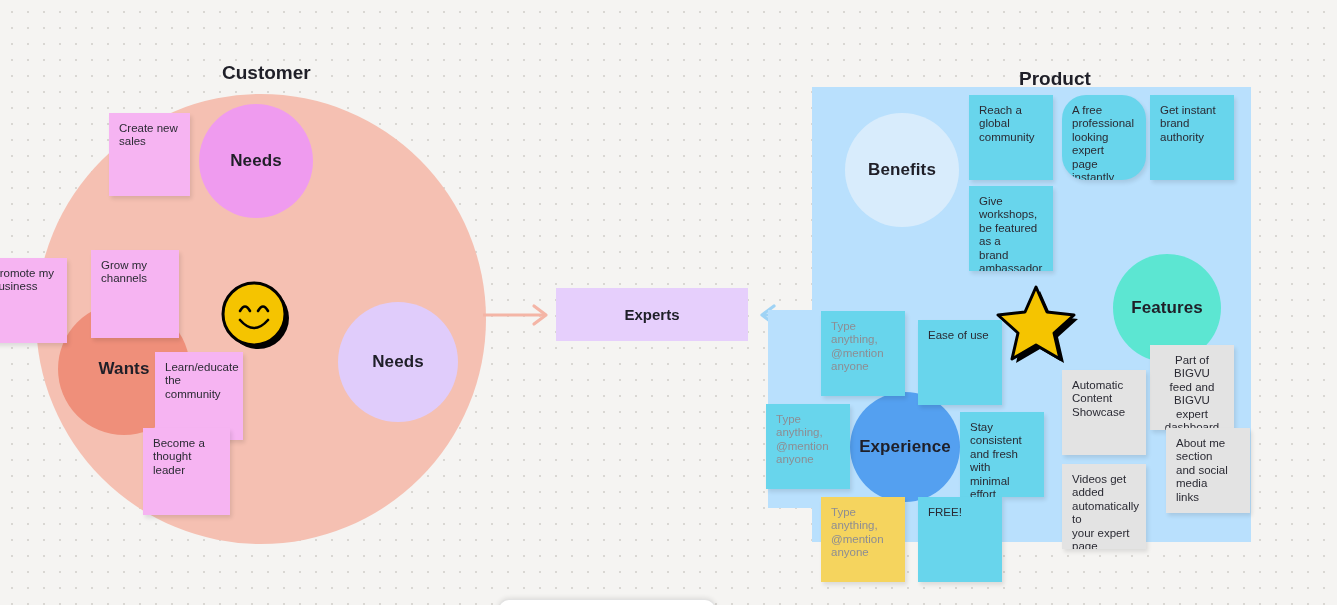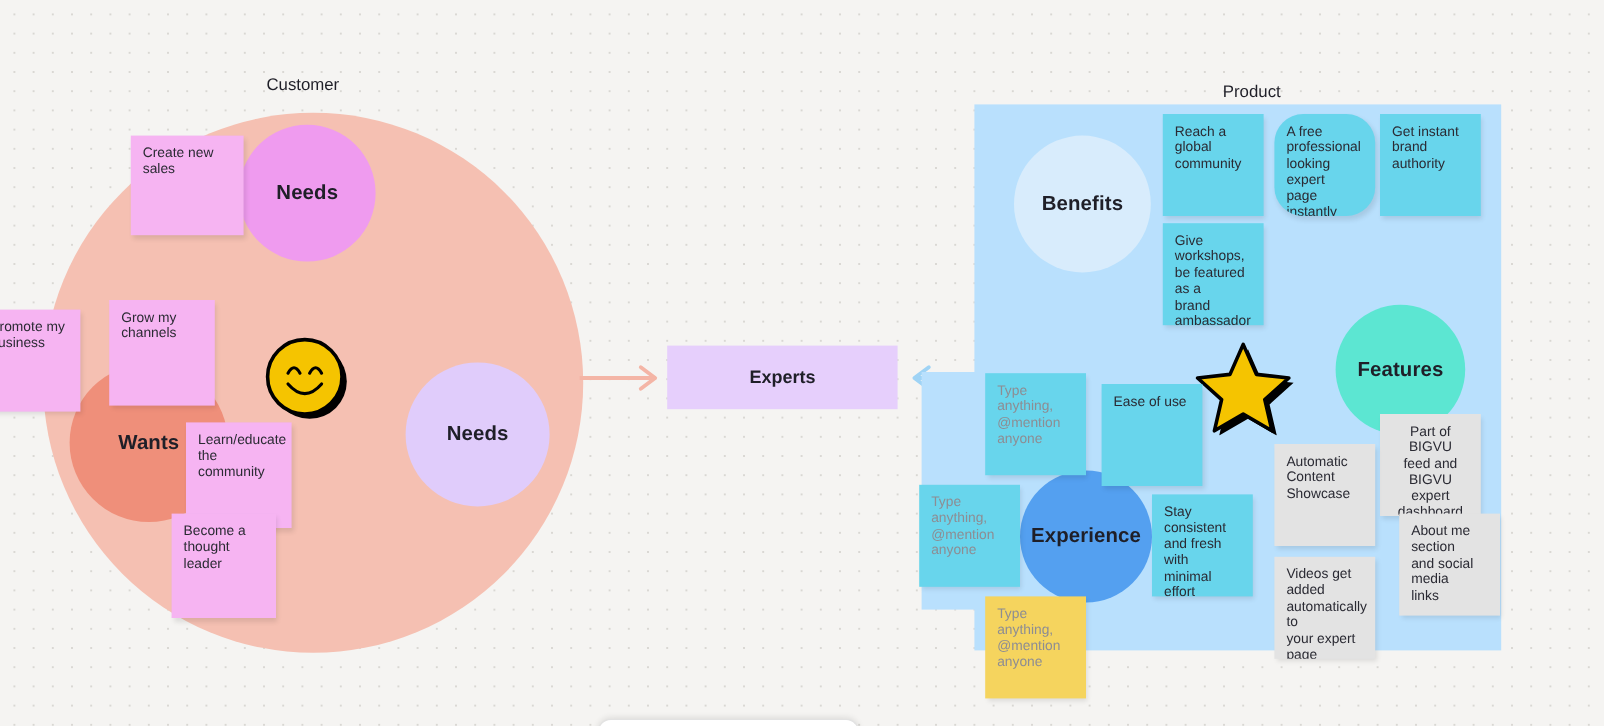--- a/index.html
+++ b/index.html
@@ -53,22 +53,22 @@
   .note.placeholder { color: #8d8d93; }
   .note.pink   { background: #f6b4f2; }
   .note.cyan   { background: #68d5ec; }
   .note.gray   { background: #e3e3e3; }
   .note.yellow { background: #f5d45e; }
 
   
   .panel { position: absolute; }
   .panel-title {
     position: absolute;
-    font-weight: normal;
-    font-size: 14px;
+    font-weight: bold;
+    font-size: 19px;
     color: #1f1f28;
     white-space: nowrap;
   }
 
   
   .rect-block {
     position: absolute;
     display: flex;
     align-items: center;
     justify-content: center;
@@ -110,21 +110,21 @@
   </div>
 
   <div class="circle" style="left:199px; top:104px; width:114px; height:114px; background:#ef9bef;">
     <span class="circle-label">Needs</span>
   </div>
 
   <div class="circle" style="left:338px; top:302px; width:120px; height:120px; background:#e0ccfb;">
     <span class="circle-label">Needs</span>
   </div>
 
-  <div class="note pink" style="left:109px; top:113px; width:94px; height:83px;">Create  new sales</div>
+  <div class="note pink" style="left:109px; top:113px; width:81px; height:83px;">Create  new sales</div>
 
 
   <div class="note pink" style="left:-18px; top:258px; width:85px; height:85px;">Promote my
 business</div>
 
   <div class="note pink" style="left:91px; top:250px; width:88px; height:88px;">Grow my
 channels</div>
 
   <div class="note pink" style="left:155px; top:352px; width:88px; height:88px;">Learn/educate
 the community</div>
@@ -213,20 +213,21 @@
 anyone</div>
 
   <div class="note cyan" style="left:960px; top:412px; width:84px; height:85px;">Stay consistent
 and fresh with
 minimal effort</div>
 
   <div class="note yellow placeholder" style="left:821px; top:497px; width:84px; height:85px;">Type anything,
 @mention
 anyone</div>
 
+  <div class="note cyan" style="left:918px; top:497px; width:84px; height:85px;">FREE!</div>
 
   <div class="note gray" style="left:1150px; top:345px; width:84px; height:85px;text-align:center;">Part of BIGVU
 feed and BIGVU
 expert dashboard</div>
 
   <div class="note gray" style="left:1062px; top:370px; width:84px; height:85px;">Automatic
 Content
 Showcase</div>
 
   <div class="note gray" style="left:1166px; top:428px; width:84px; height:85px;">About me section

